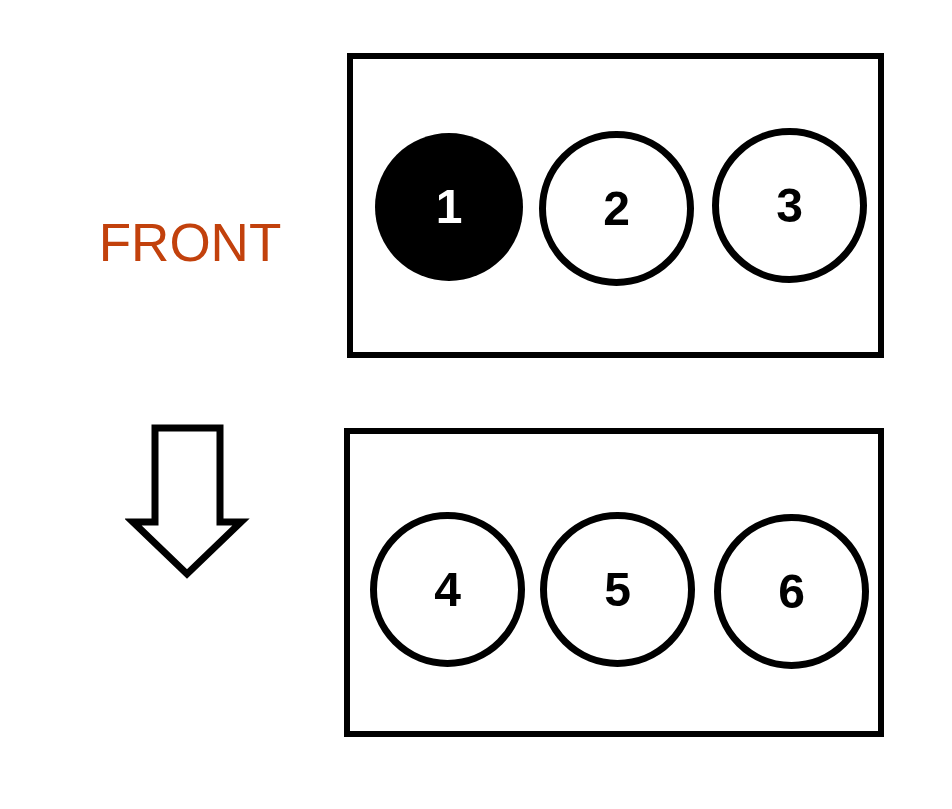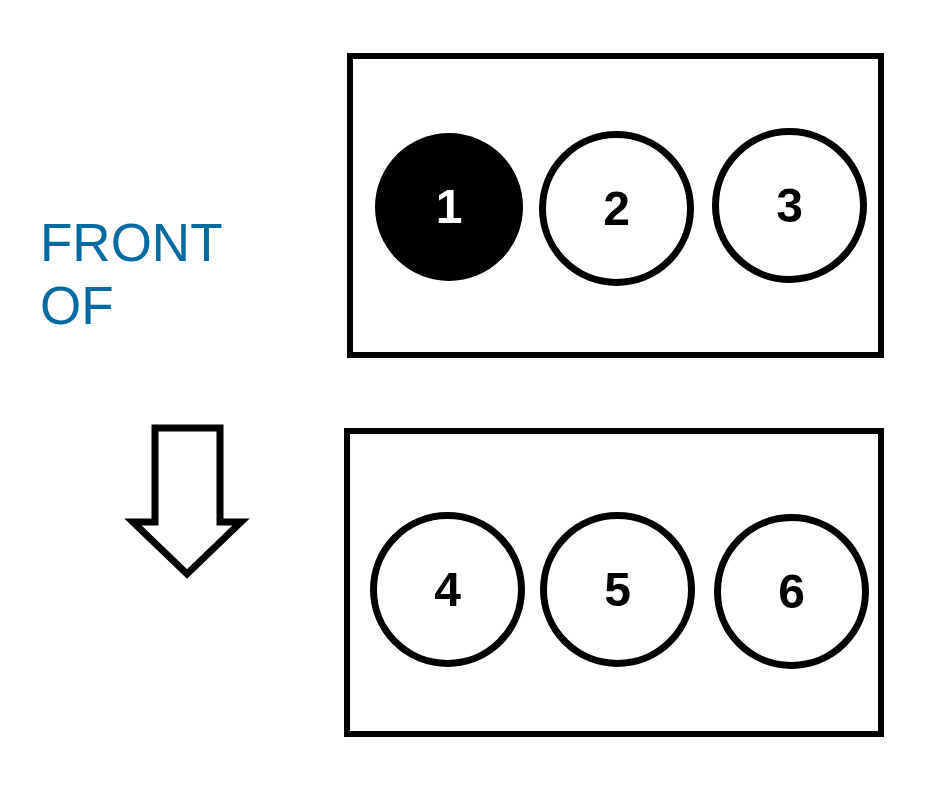--- a/index.html
+++ b/index.html
@@ -14,24 +14,25 @@
     background: #ffffff;
     font-family: "Liberation Sans", sans-serif;
     color: #000000;
     overflow: hidden;
   }
   .front-label {
     position: absolute;
     left: 40px;
     top: 211px;
     width: 300px;
+    text-align: center;
     font-size: 53px;
     line-height: 63px;
     font-weight: 400;
-    color: #0369a1;
+    color: #c2410c;
     white-space: nowrap;
   }
   .arrow-svg {
     position: absolute;
     left: 125px;
     top: 420px;
     width: 125px;
     height: 162px;
   }
   .bank {
@@ -87,21 +88,20 @@
   .cyl-5 { left: 190px; top: 78px; }
   .cyl-6 { left: 364px; top: 80px; }
 </style>
 </head>
 <body>
 
 <div class="canvas">
 
   <div class="front-label">
     <div>FRONT</div>
-    <div>OF</div>
   </div>
 
   <svg class="arrow-svg" viewBox="0 0 125 162" xmlns="http://www.w3.org/2000/svg">
     <polygon points="30,8 95,8 95,102 116,102 62,154 8,102 30,102" fill="#ffffff" stroke="#000000" stroke-width="7" stroke-linejoin="miter"></polygon>
   </svg>
 
   <div class="bank bank-top">
     <div class="cyl filled cyl-1">
       <span>1</span>
     </div>

